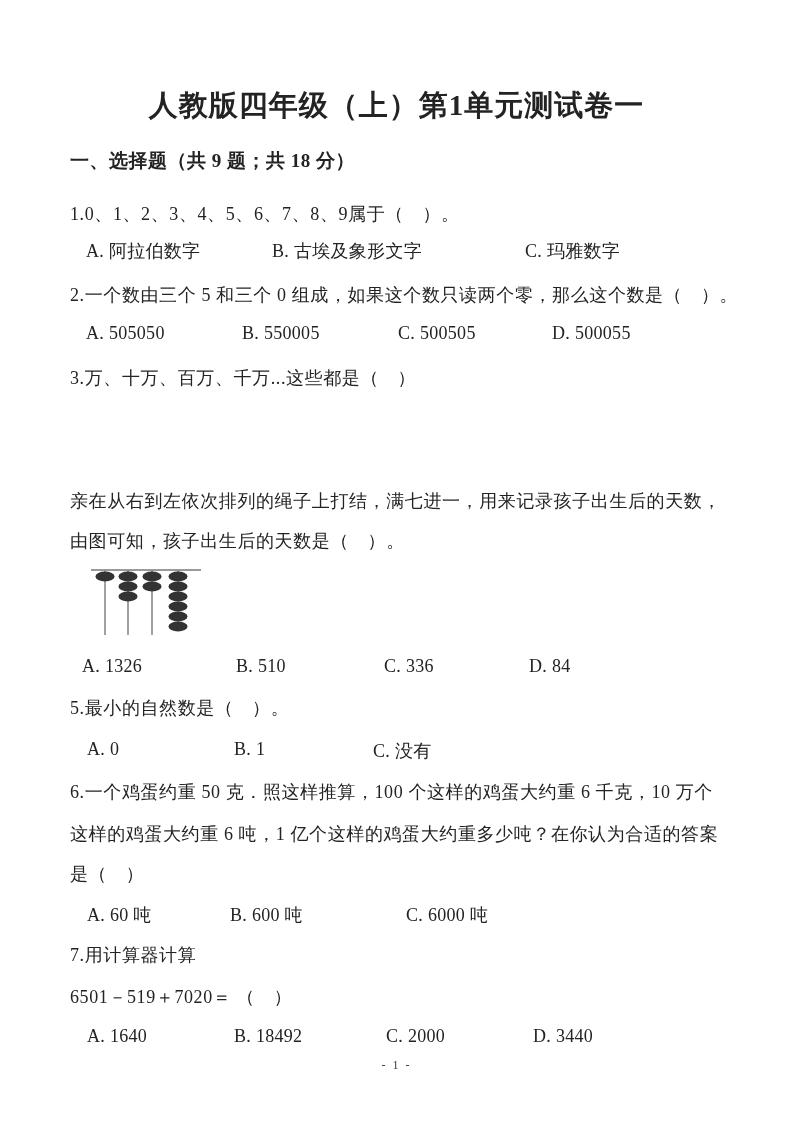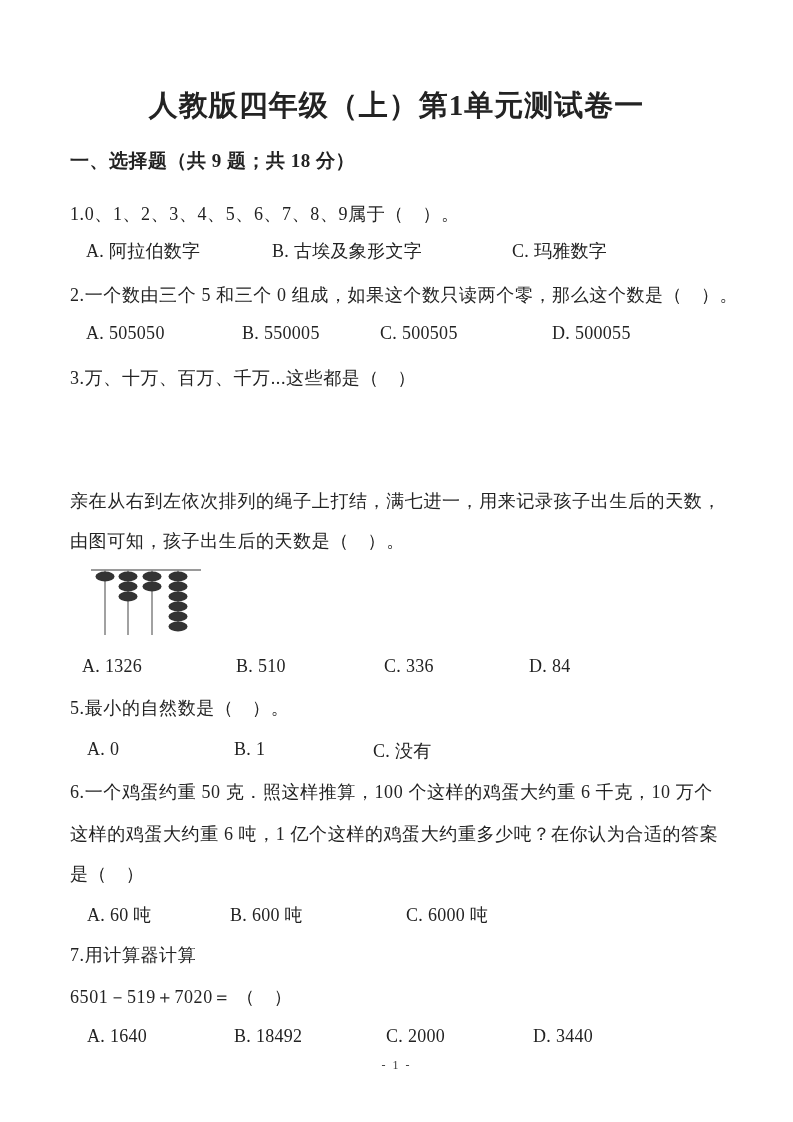--- a/index.html
+++ b/index.html
@@ -30,27 +30,27 @@
     white-space:nowrap;
     text-align:center;
   }
   .opts{position:absolute;left:0;top:0;width:100%;height:26px;font-size:18px;}
   .opts span{position:absolute;white-space:nowrap;letter-spacing:0.3px;}
 
   #q1l1{top:190px}
   #q1o{top:227px}
   #q1o span:nth-child(1){left:86px}
   #q1o span:nth-child(2){left:272px}
-  #q1o span:nth-child(3){left:512px}
+  #q1o span:nth-child(3){left:525px}
 
   #q2l1{top:271px}
   #q2o{top:311px}
   #q2o span:nth-child(1){left:86px}
   #q2o span:nth-child(2){left:242px}
-  #q2o span:nth-child(3){left:380px}
+  #q2o span:nth-child(3){left:398px}
   #q2o span:nth-child(4){left:552px}
 
   #q3l1{top:354px}
   #q3o{top:394px}
   #q3o span:nth-child(1){left:86px}
   #q3o span:nth-child(2){left:246px}
   #q3o span:nth-child(3){left:403px}
 
   #q4l1{top:437px}
   #q4l2{top:477px}

